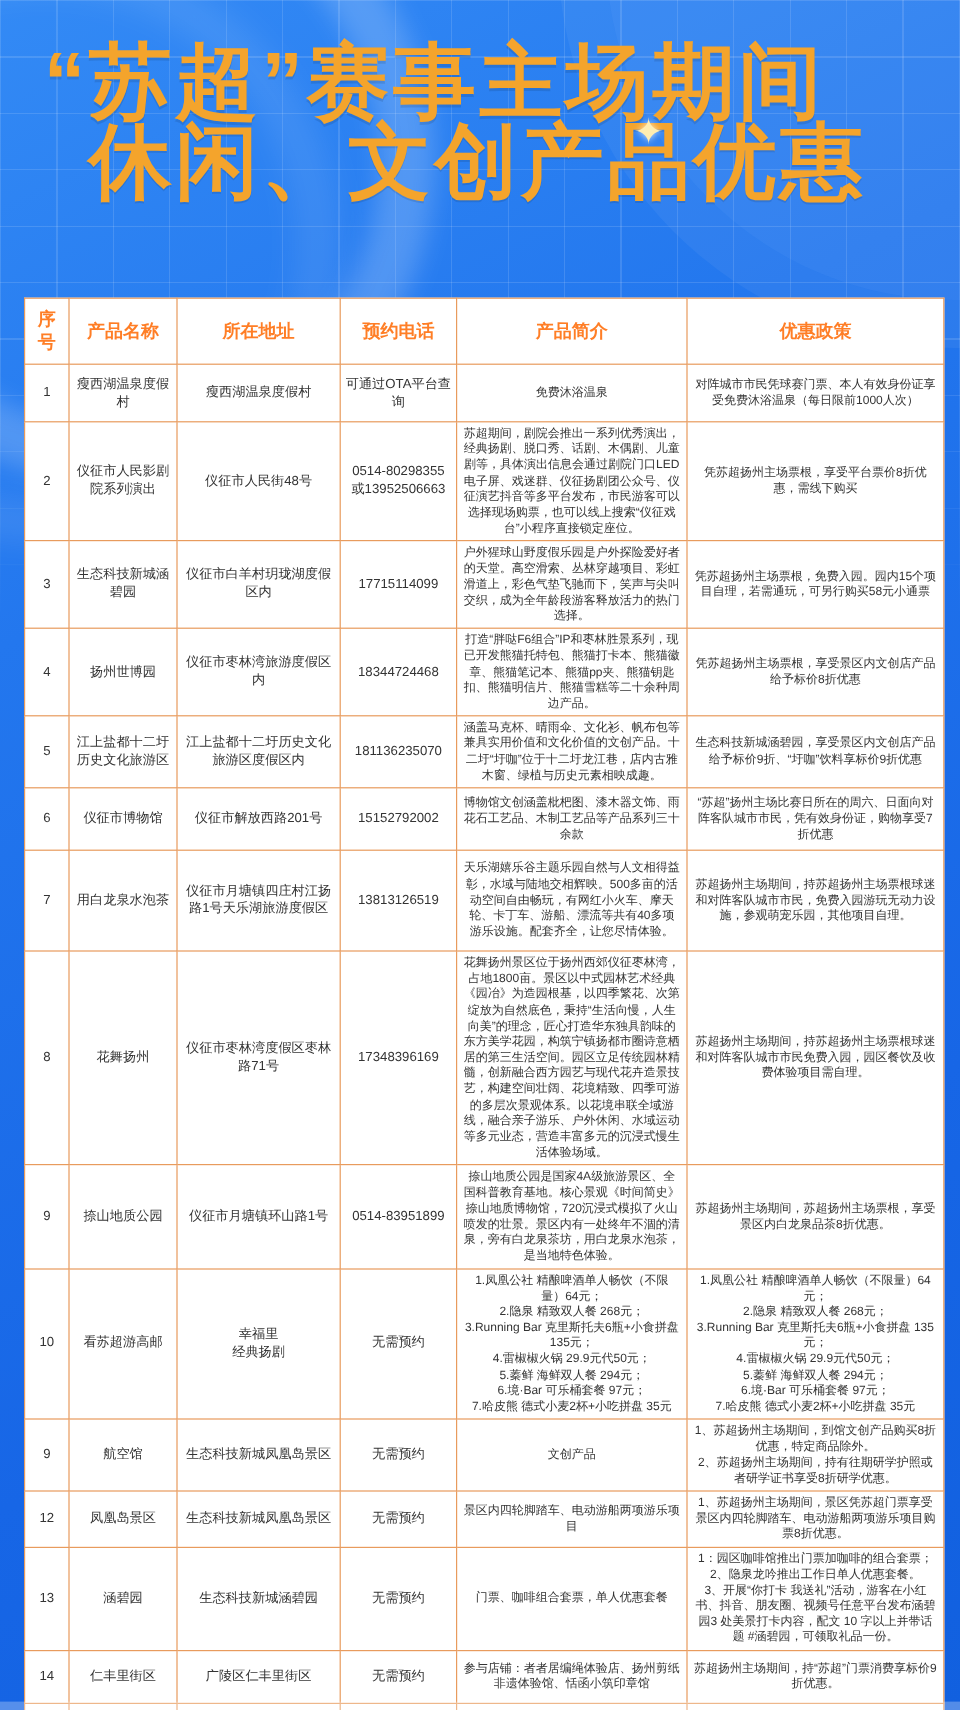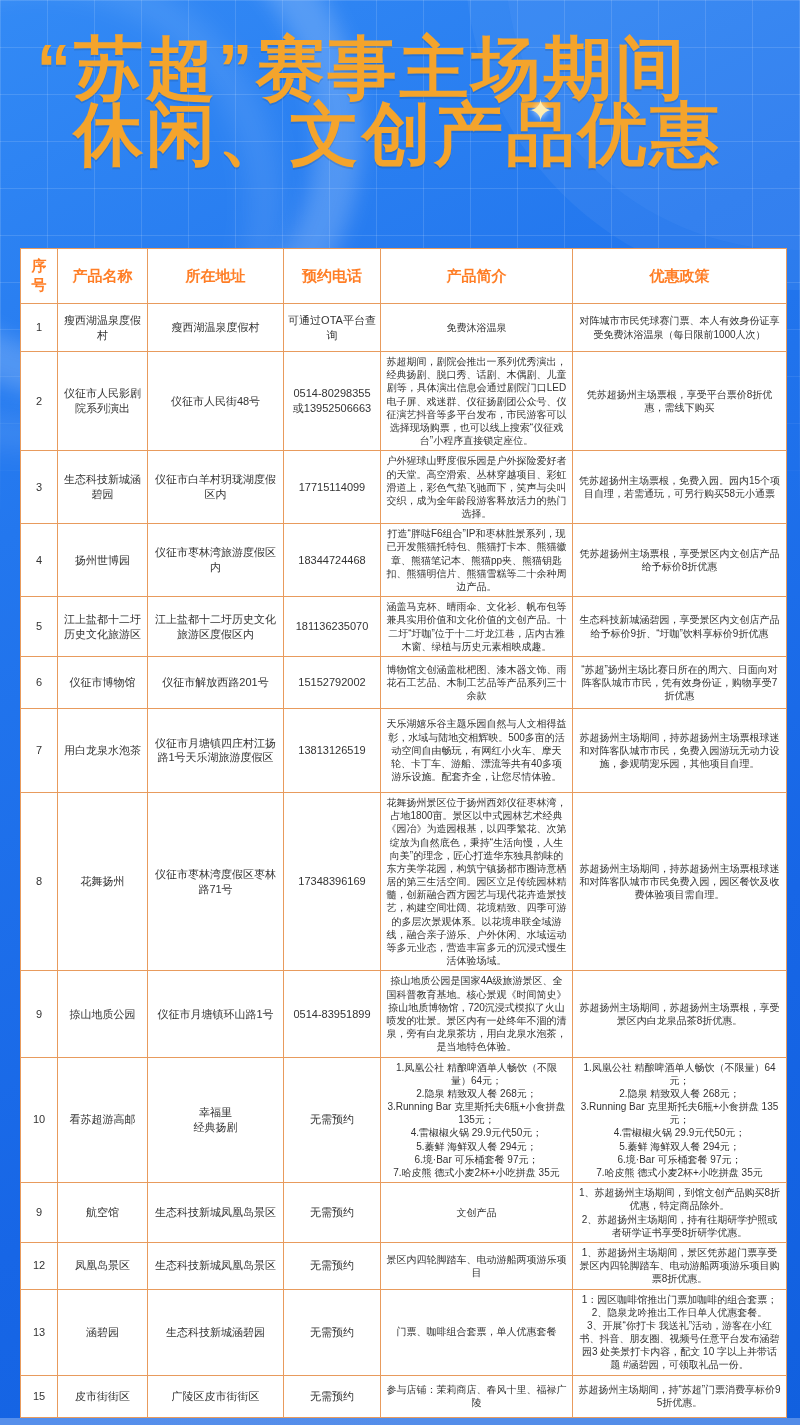--- a/index.html
+++ b/index.html
@@ -208,20 +208,28 @@
         <tr style="height: 84px;">
           <td class="col-no">13</td>
           <td class="col-name">涵碧园</td>
           <td class="col-address">生态科技新城涵碧园</td>
           <td class="col-phone">无需预约</td>
           <td class="col-intro">门票、咖啡组合套票，单人优惠套餐</td>
           <td class="col-policy">1：园区咖啡馆推出门票加咖啡的组合套票；
 2、隐泉龙吟推出工作日单人优惠套餐。
 3、开展“你打卡 我送礼”活动，游客在小红书、抖音、朋友圈、视频号任意平台发布涵碧园3 处美景打卡内容，配文 10 字以上并带话题 #涵碧园，可领取礼品一份。</td>
         </tr>
+        <tr style="height: 44px;">
+          <td class="col-no">14</td>
+          <td class="col-name">仁丰里街区</td>
+          <td class="col-address">广陵区仁丰里街区</td>
+          <td class="col-phone">无需预约</td>
+          <td class="col-intro">参与店铺：者者居编绳体验店、扬州剪纸非遗体验馆、恬函小筑印章馆</td>
+          <td class="col-policy">苏超扬州主场期间，持“苏超”门票消费享标价9折优惠。</td>
+        </tr>
         <tr style="height: 42px;">
           <td class="col-no">15</td>
           <td class="col-name">皮市街街区</td>
           <td class="col-address">广陵区皮市街街区</td>
           <td class="col-phone">无需预约</td>
           <td class="col-intro">参与店铺：茉莉商店、春风十里、福禄广陵</td>
           <td class="col-policy">苏超扬州主场期间，持“苏超”门票消费享标价95折优惠。</td>
         </tr>
       </tbody>
   </table>

